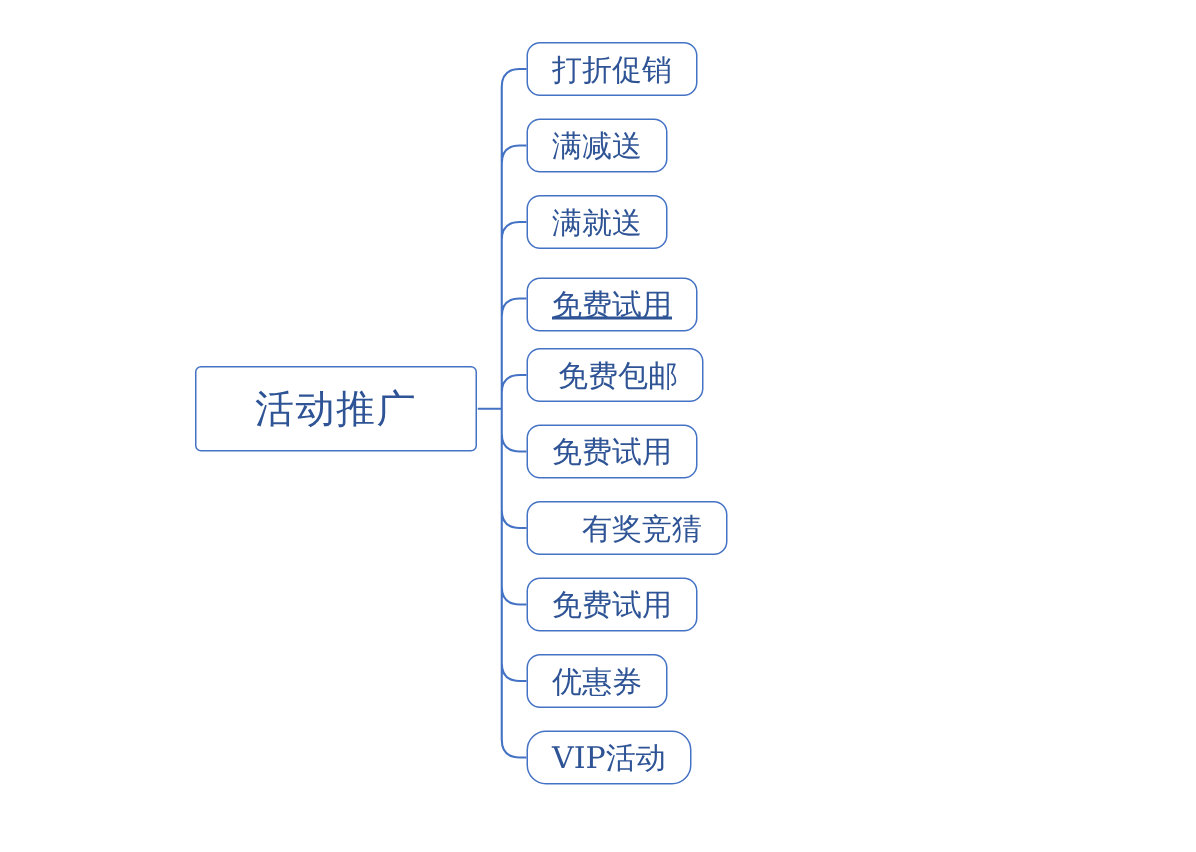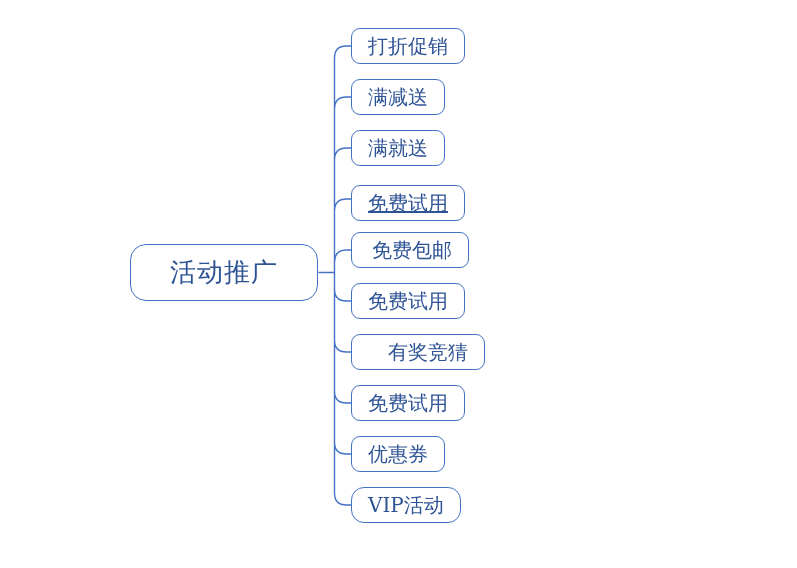--- a/index.html
+++ b/index.html
@@ -20,21 +20,21 @@
     position:absolute;
     left:0;top:0;
     width:797px;height:568px;
   }
   .root-node{
     position:absolute;
     left:130px;top:244px;
     width:188px;height:57px;
     box-sizing:border-box;
     border:1.5px solid var(--line);
-    border-radius:16px;
+    border-radius:4px;
     background:var(--bg);
     color:var(--ink);
     font-size:26px;
     letter-spacing:1px;
     display:flex;
     align-items:center;
     justify-content:center;
     cursor:default;
   }
   .child-node{

